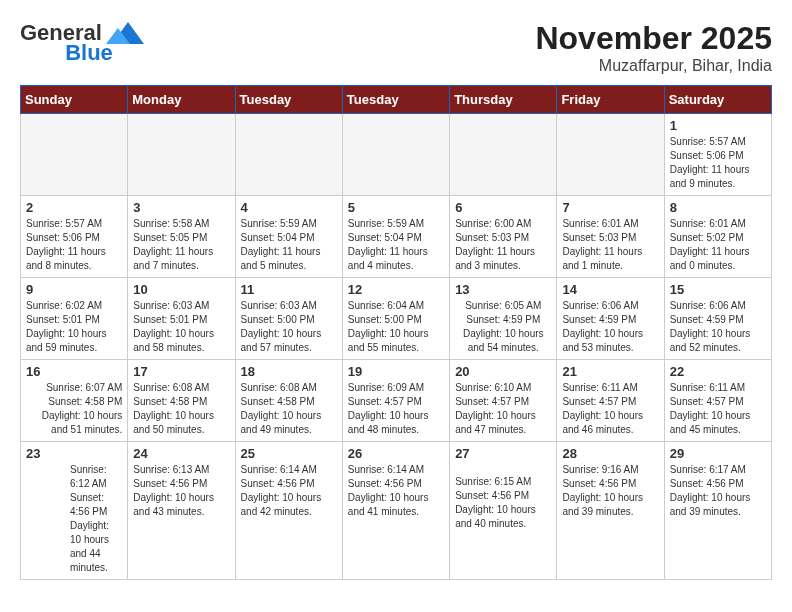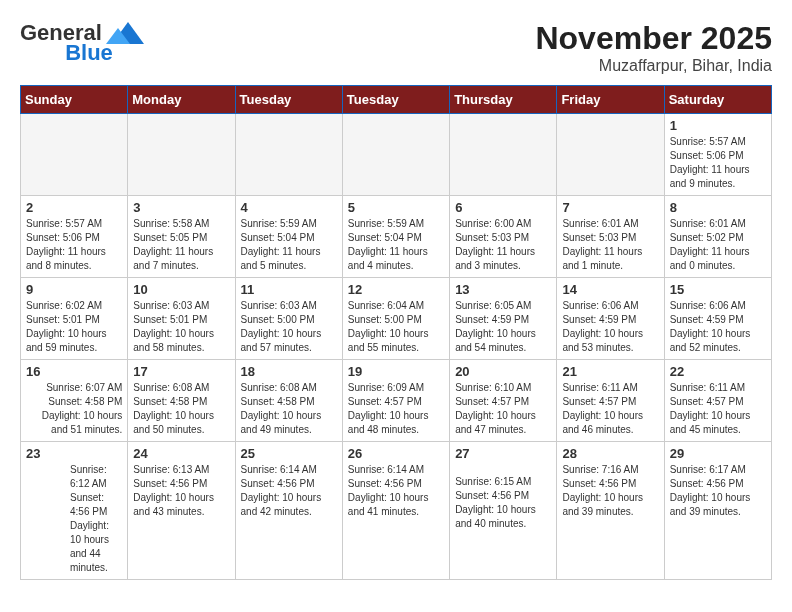--- a/index.html
+++ b/index.html
@@ -199,21 +199,21 @@
         </td>
         <td>
           <span class="day-number">12</span>
           <div class="day-info" style="white-space: pre-line;">Sunrise: 6:04 AM
 Sunset: 5:00 PM
 Daylight: 10 hours
 and 55 minutes.</div>
         </td>
         <td>
           <span class="day-number">13</span>
-          <div class="day-info" style="white-space: pre-line;">Sunrise: 6:05 AM
+          <div class="day-info" style="white-space: pre-line; text-align: center;">Sunrise: 6:05 AM
 Sunset: 4:59 PM
 Daylight: 10 hours
 and 54 minutes.</div>
         </td>
         <td>
           <span class="day-number">14</span>
           <div class="day-info" style="white-space: pre-line;">Sunrise: 6:06 AM
 Sunset: 4:59 PM
 Daylight: 10 hours
 and 53 minutes.</div>
@@ -308,21 +308,21 @@
         </td>
         <td>
           <span class="day-number">27</span>
           <div class="day-info" style="white-space: pre-line; margin-top: 14px;">Sunrise: 6:15 AM
 Sunset: 4:56 PM
 Daylight: 10 hours
 and 40 minutes.</div>
         </td>
         <td>
           <span class="day-number">28</span>
-          <div class="day-info" style="white-space: pre-line;">Sunrise: 7:16 AM
+          <div class="day-info" style="white-space: pre-line;">Sunrise: 9:16 AM
 Sunset: 4:56 PM
 Daylight: 10 hours
 and 39 minutes.</div>
         </td>
         <td>
           <span class="day-number">29</span>
           <div class="day-info" style="white-space: pre-line;">Sunrise: 6:17 AM
 Sunset: 4:56 PM
 Daylight: 10 hours
 and 39 minutes.</div>

